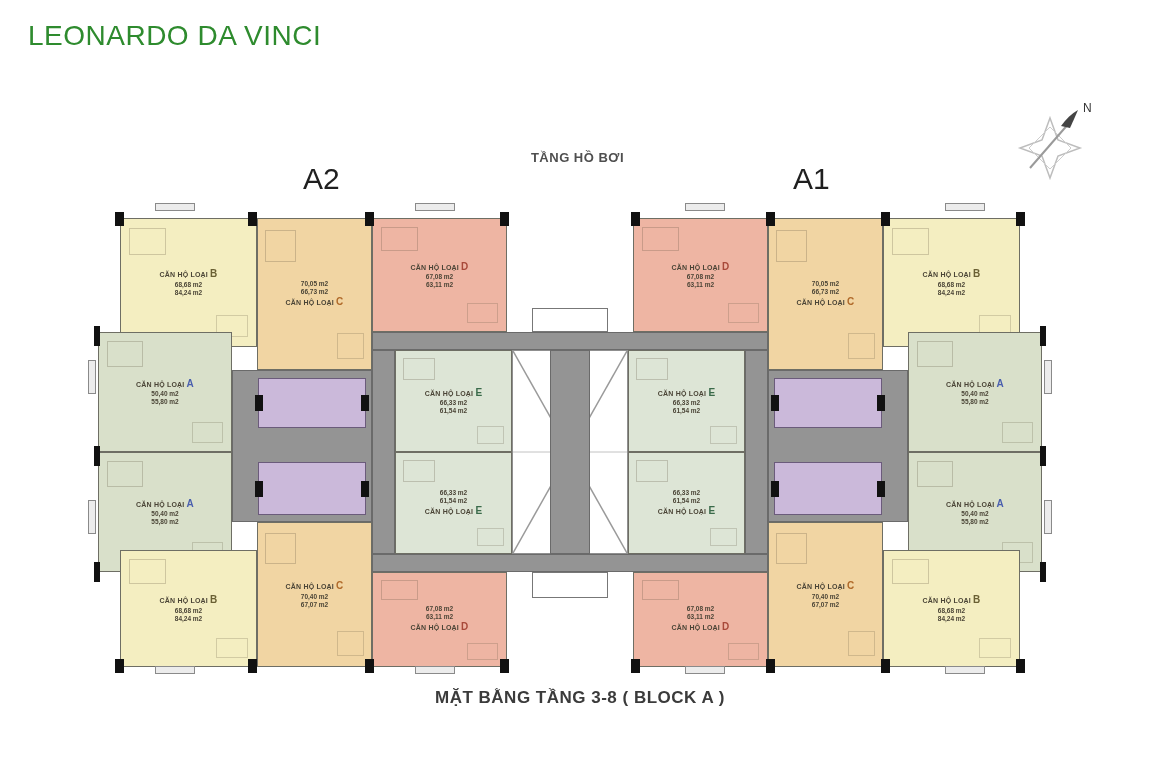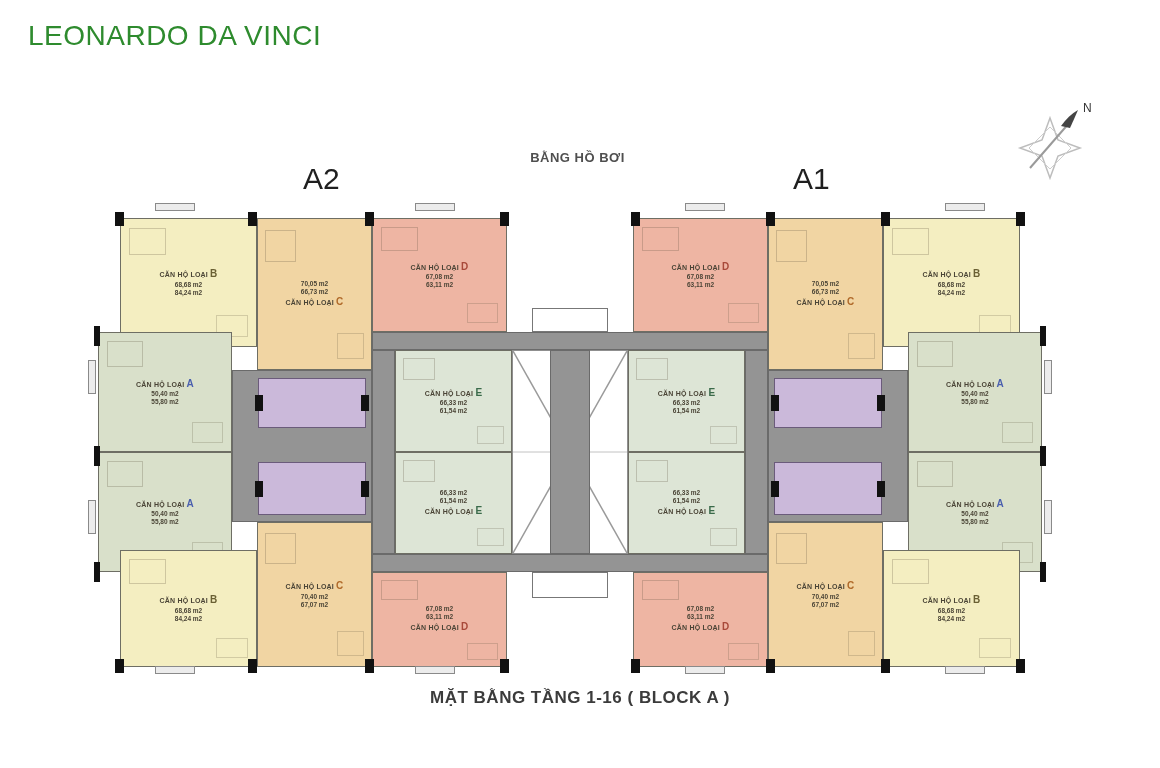--- a/index.html
+++ b/index.html
@@ -73,21 +73,21 @@
   .pos-19{left:788px;top:340px;width:137px;height:117px}
   
   .cb{display:block;width:9px;height:14px;background:#111;}
   .cs{width:6px;height:20px;}
   .tab{background:#ececec;border:1px solid #8a8a8a;}
 </style>
 </head>
 <body>
 
 <div class="abs" id="title">LEONARDO DA VINCI</div>
-<div class="abs" id="dirlabel">BẰNG HỒ BƠI</div>
+<div class="abs" id="dirlabel">TẦNG HỒ BƠI</div>
 <div class="abs" id="blockA2">A2</div>
 <div class="abs" id="blockA1">A1</div>
 
 <svg class="abs" id="compass" width="110" height="90" viewBox="0 0 110 90">
   <polygon points="50,22 58,44 80,52 58,60 50,82 42,60 20,52 42,44" fill="none" stroke="#bdbdbd" stroke-width="1.5"></polygon>
   <polygon points="50,31 71,52 50,73 29,52" fill="none" stroke="#cdcdcd" stroke-width="1"></polygon>
   <line x1="30" y1="72" x2="70" y2="26" stroke="#9a9a9a" stroke-width="2"></line>
   <path d="M78 14 Q69 19 61 30 L70 32 Q75 21 78 14 Z" fill="#444"></path>
   <text x="83" y="16" font-size="12" fill="#333">N</text>
 </svg>
@@ -248,13 +248,13 @@
   <div class="tab" style="left:60px;top:456px;width:40px;height:8px"></div>
   <div class="tab" style="left:320px;top:456px;width:40px;height:8px"></div>
   <div class="tab" style="left:590px;top:456px;width:40px;height:8px"></div>
   <div class="tab" style="left:850px;top:456px;width:40px;height:8px"></div>
   <div class="tab" style="left:-7px;top:150px;width:8px;height:34px"></div>
   <div class="tab" style="left:-7px;top:290px;width:8px;height:34px"></div>
   <div class="tab" style="left:949px;top:150px;width:8px;height:34px"></div>
   <div class="tab" style="left:949px;top:290px;width:8px;height:34px"></div>
 </div>
 
-<div class="abs" id="caption">MẶT BẰNG TẦNG 1-16 ( BLOCK A )</div>
+<div class="abs" id="caption">MẶT BẰNG TẦNG 3-8 ( BLOCK A )</div>
 
 </body></html>

